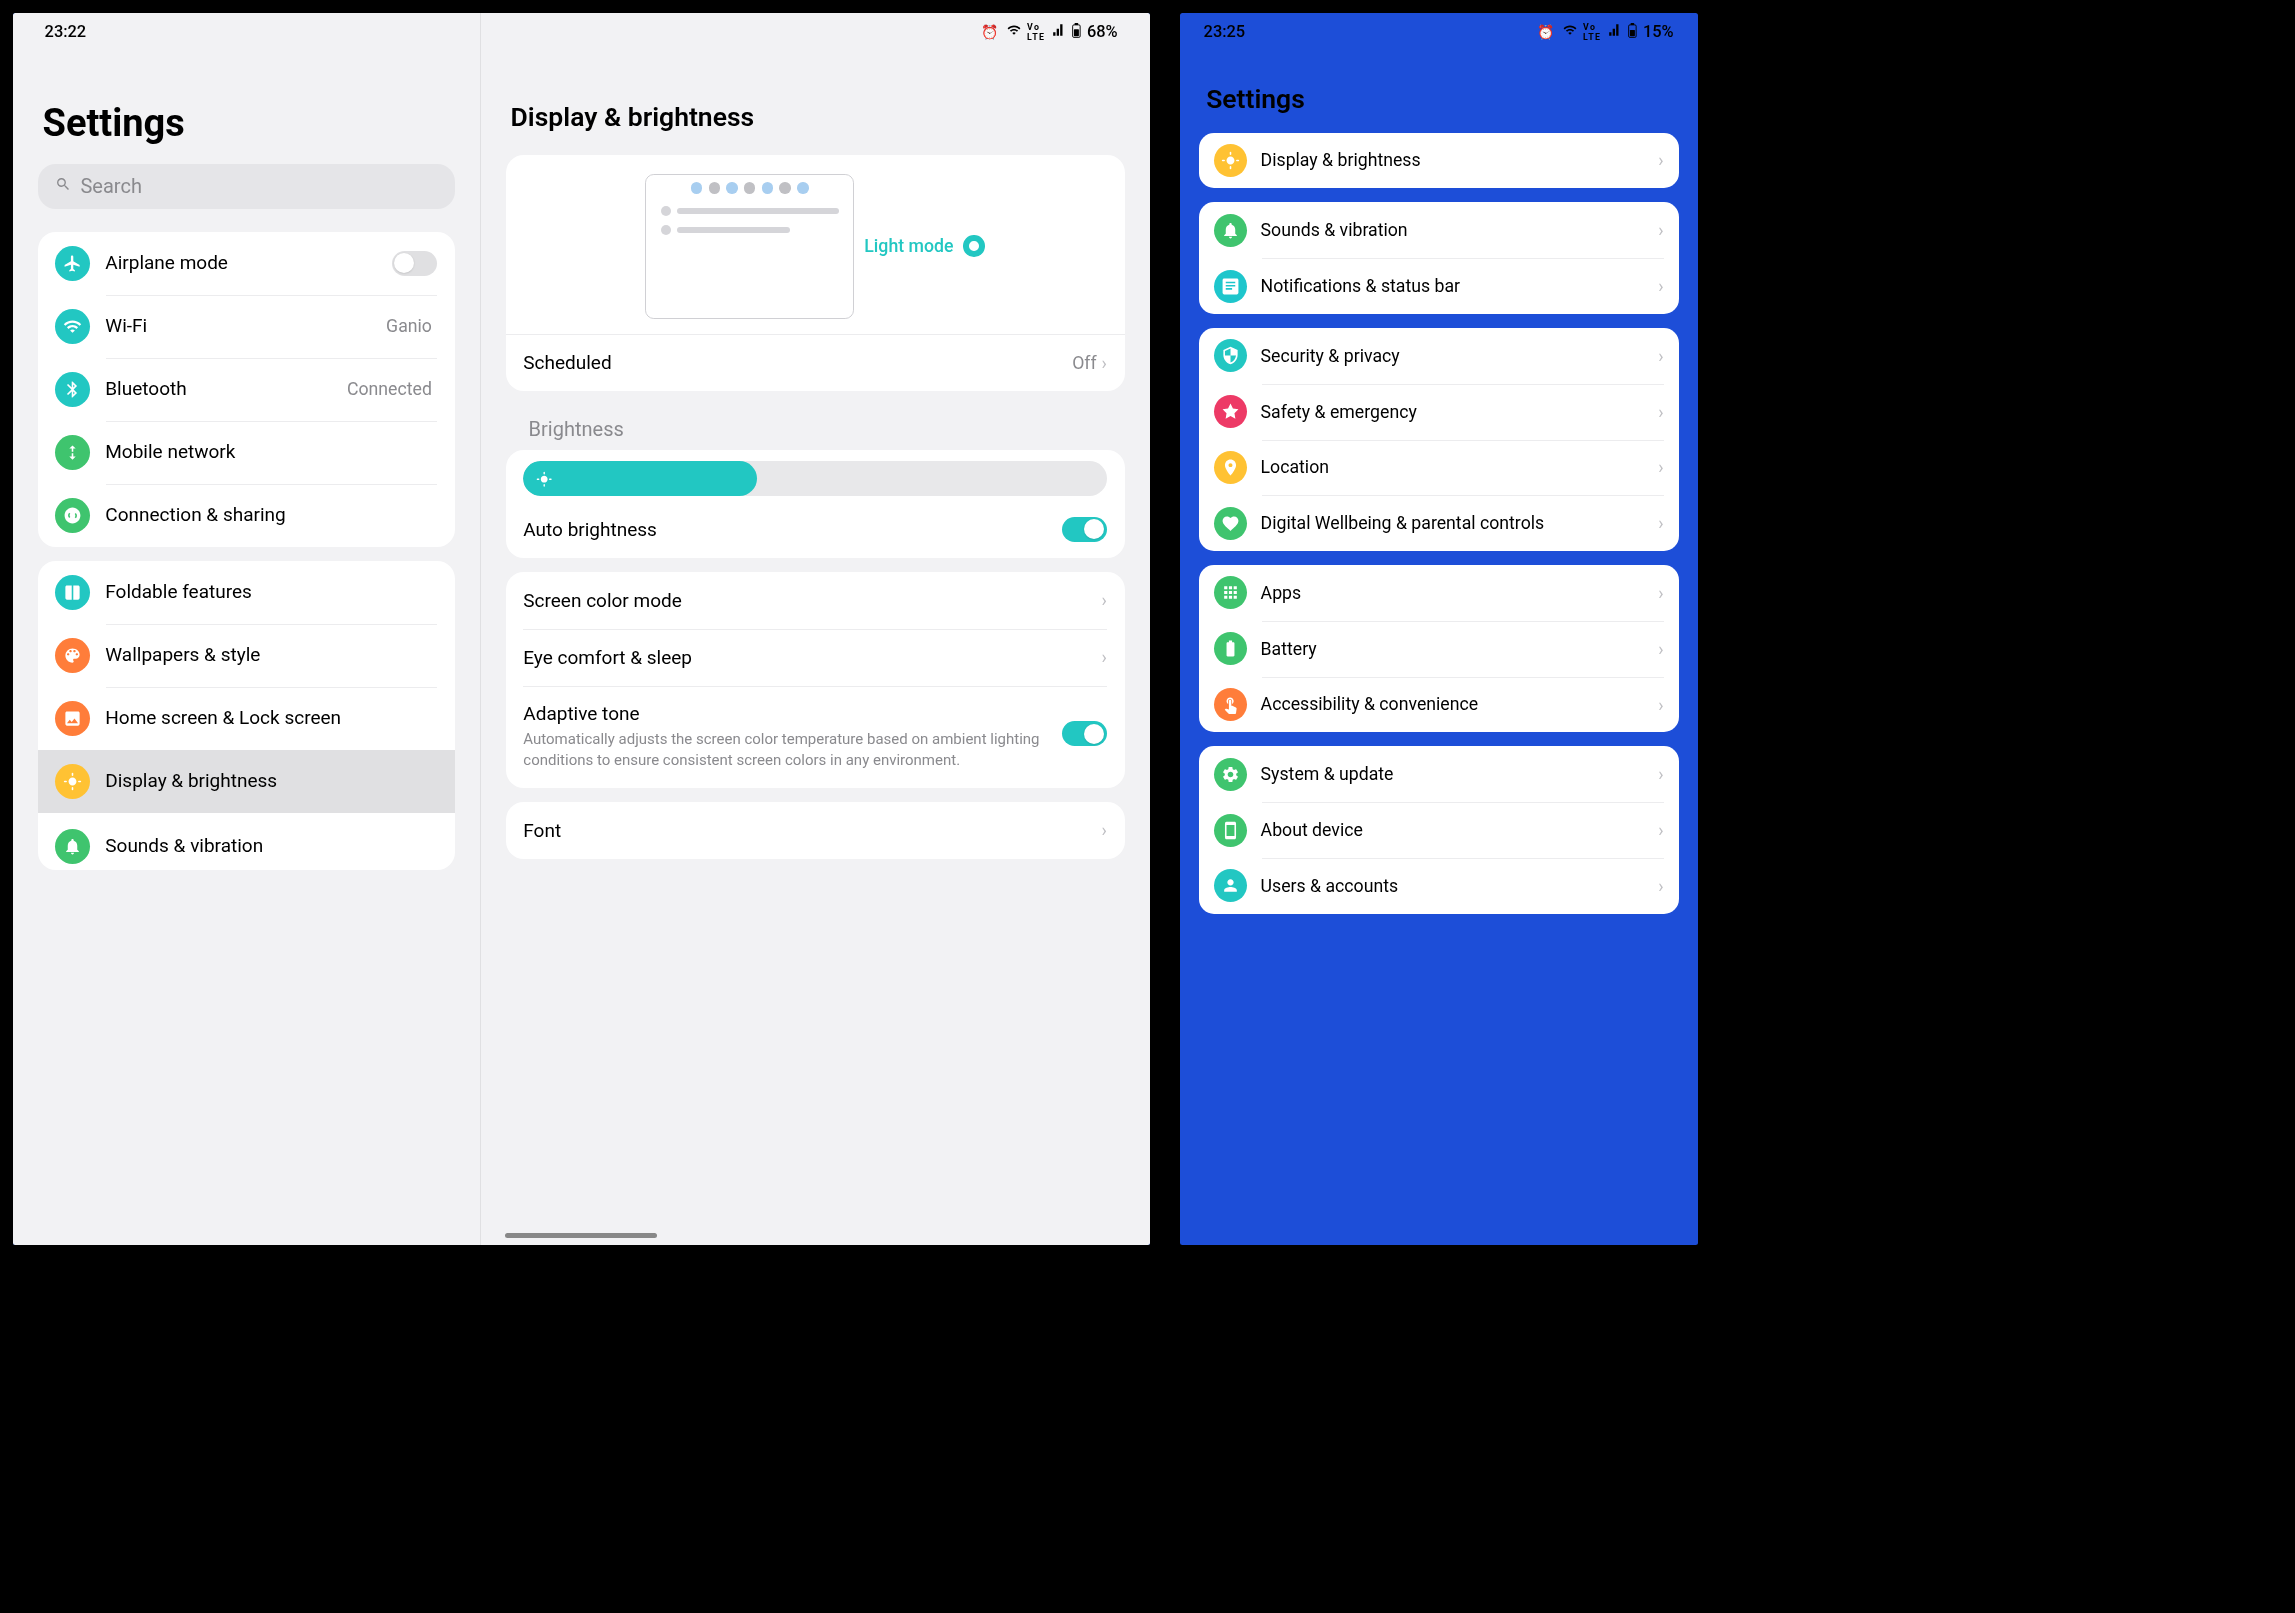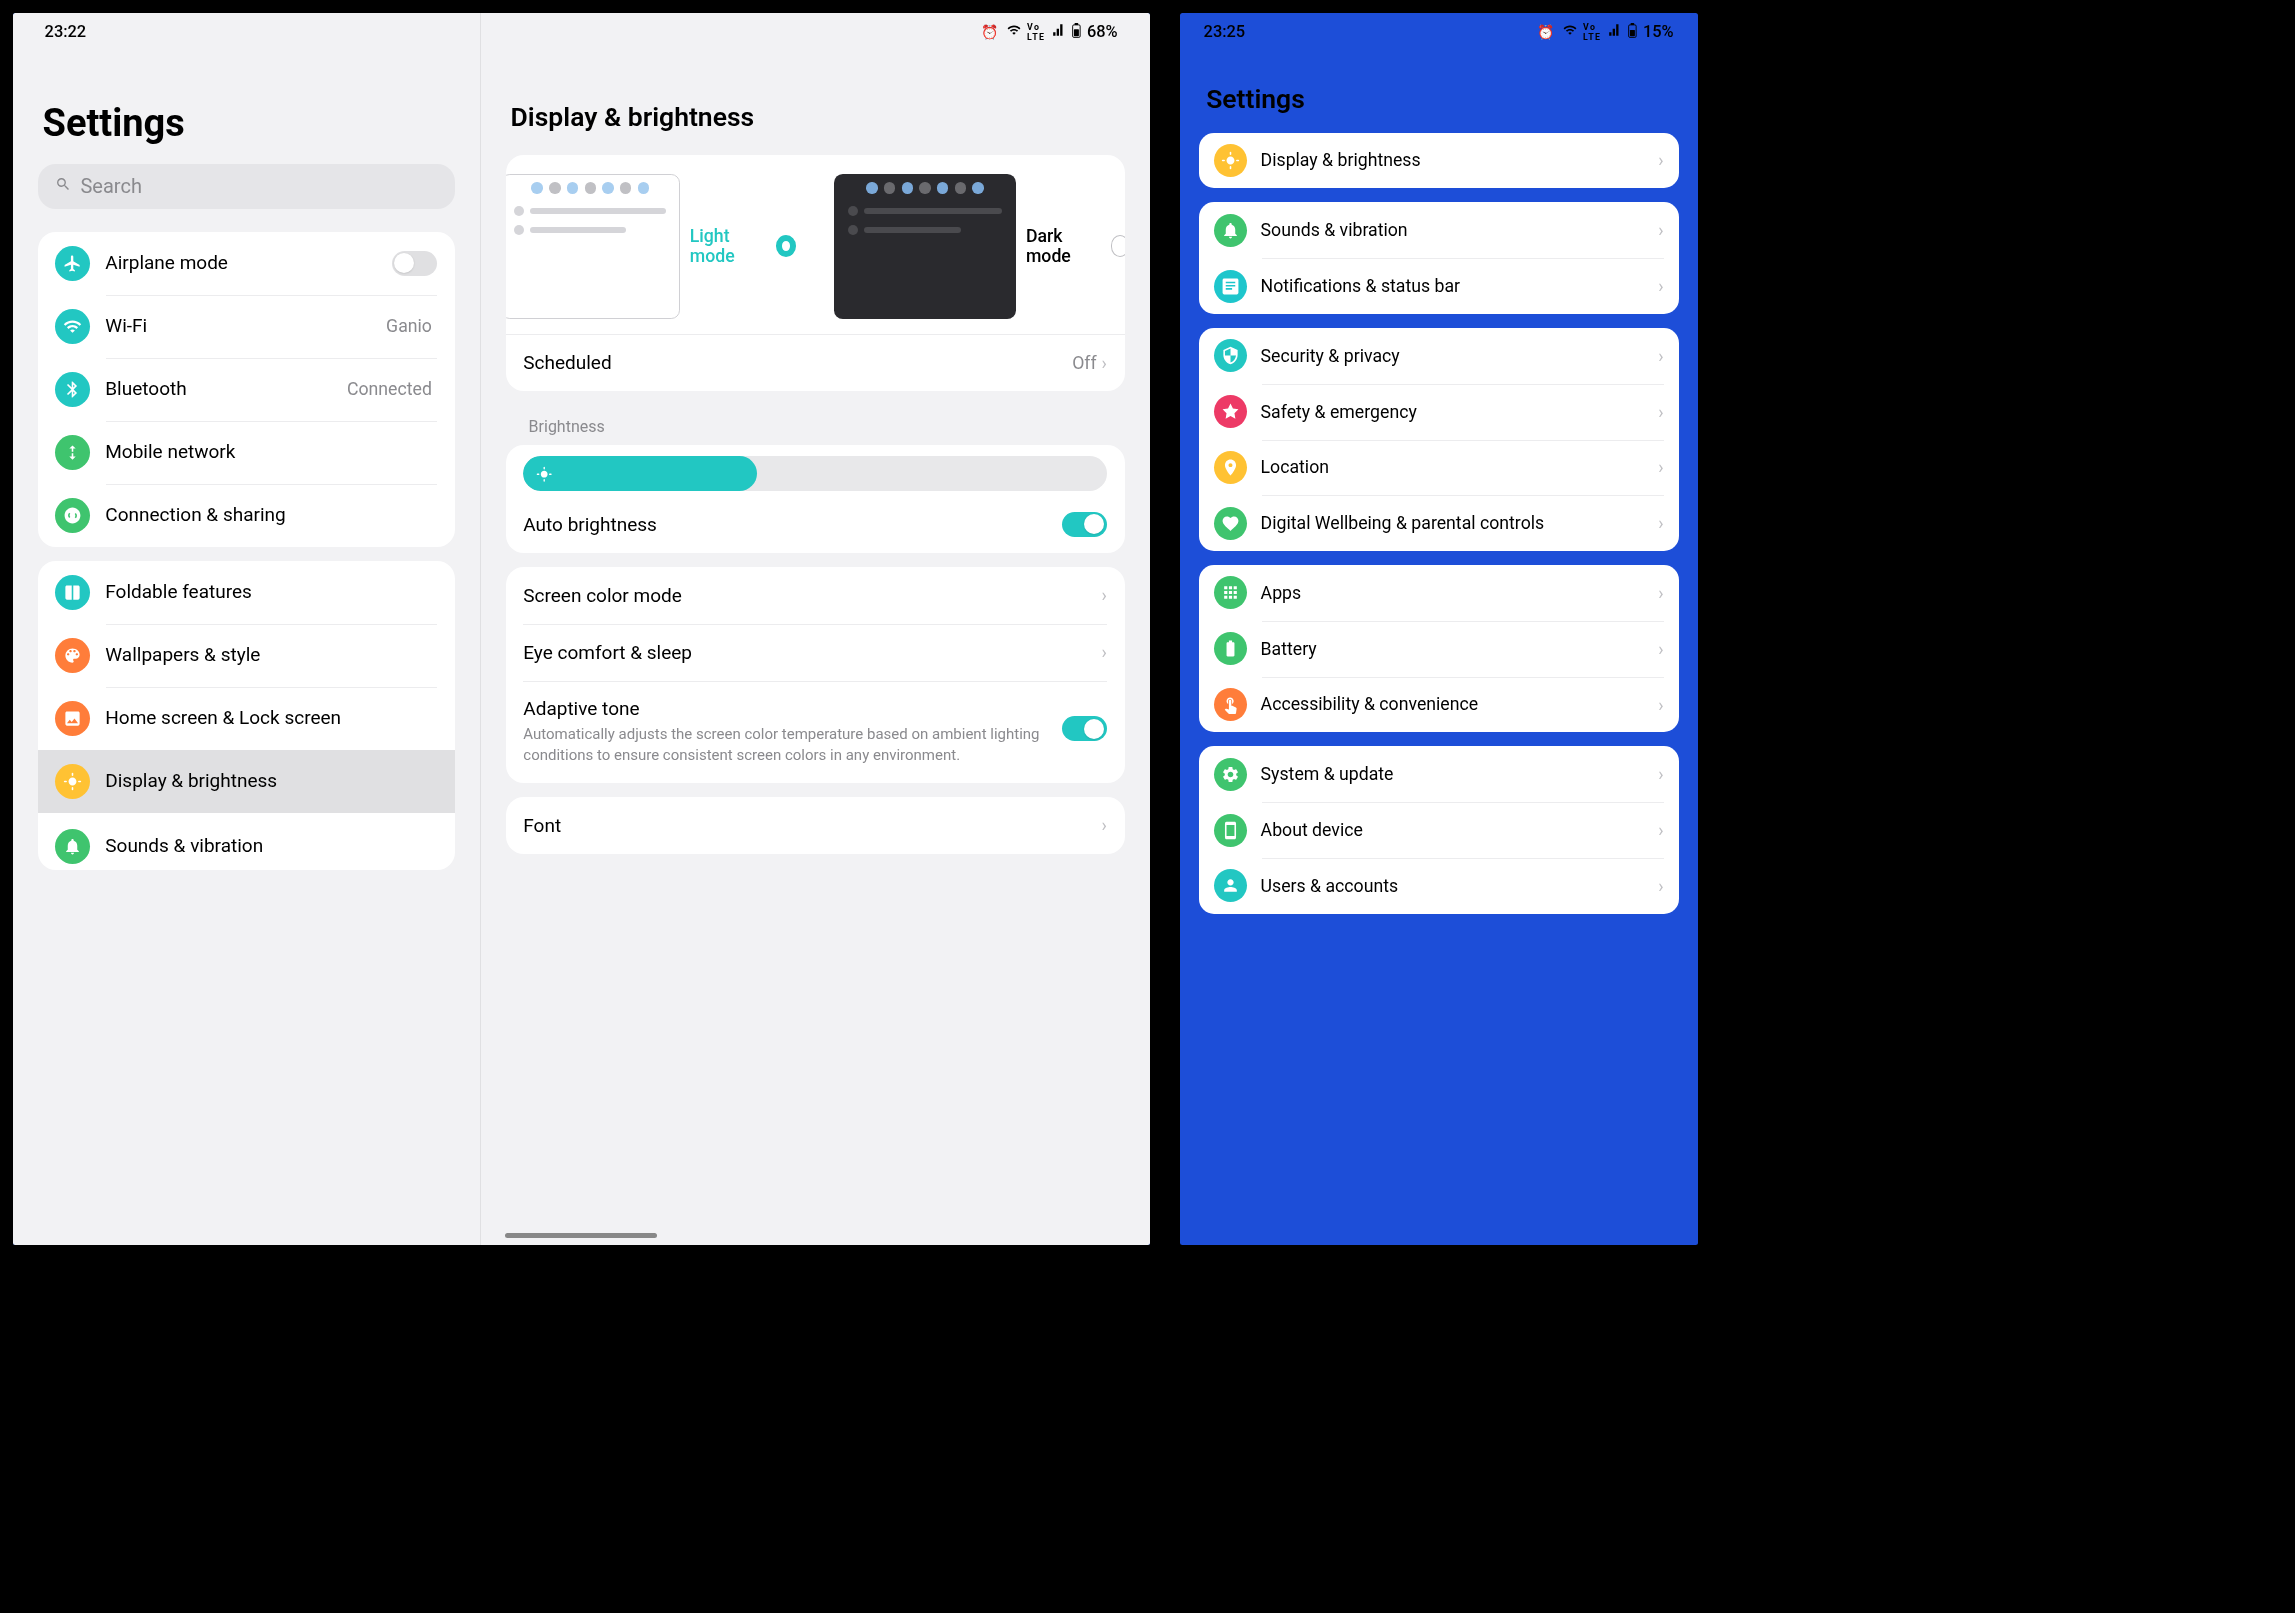--- a/index.html
+++ b/index.html
@@ -366,21 +366,21 @@
   color: #000;
   flex: 1;
 }
 
 .section-row .row-value {
   font-size: 17.7px;
   color: #8a8a8e;
 }
 
 .group-header {
-  font-size: 16px;
+  font-size: 20px;
   color: #8a8a8e;
   padding: 12.6px 23px 8.8px 23px;
 }
 
 .brightness-slider {
   margin: 11.4px 17.7px 3.8px 17.7px;
   height: 35px;
   border-radius: 17.7px;
   background: #e8e8ea;
   position: relative;
@@ -636,43 +636,20 @@
                 <div class="preview-line"></div>
               </div>
             <div class="preview-line-group">
                 <div class="preview-line-dot"></div>
                 <div class="preview-line" style="flex:0.7;"></div>
               </div>
           </div>
           <div class="mode-label active">Light mode</div>
           <div class="radio active"></div>
         </div>
-        <div class="mode-preview">
-          <div class="preview-box dark">
-            <div class="preview-dots">
-              <span style="background:#7aa8d8;"></span>
-                <span style="background:#6a6a6e;"></span>
-                <span style="background:#7aa8d8;"></span>
-                <span style="background:#6a6a6e;"></span>
-                <span style="background:#7aa8d8;"></span>
-                <span style="background:#6a6a6e;"></span>
-                <span style="background:#7aa8d8;"></span>
-            </div>
-            <div class="preview-line-group">
-                <div class="preview-line-dot"></div>
-                <div class="preview-line"></div>
-              </div>
-            <div class="preview-line-group">
-                <div class="preview-line-dot"></div>
-                <div class="preview-line" style="flex:0.7;"></div>
-              </div>
-          </div>
-          <div class="mode-label">Dark mode</div>
-          <div class="radio"></div>
-        </div>
       </div>
       <div class="section-row" style="border-top:0.6px solid #ececee;">
         <span class="row-label">Scheduled</span>
         <span class="row-value">Off</span>
         <span class="chevron">›</span>
       </div>
     </div>
 
     <div class="group-header">Brightness</div>
 

